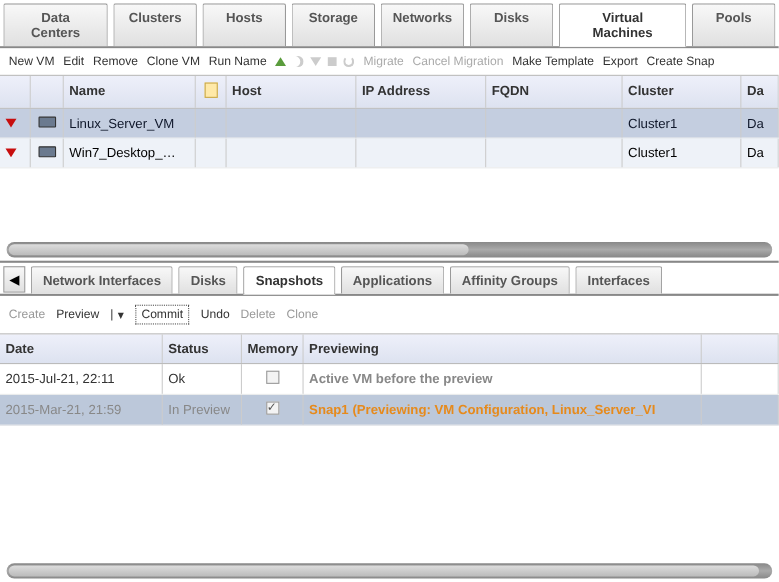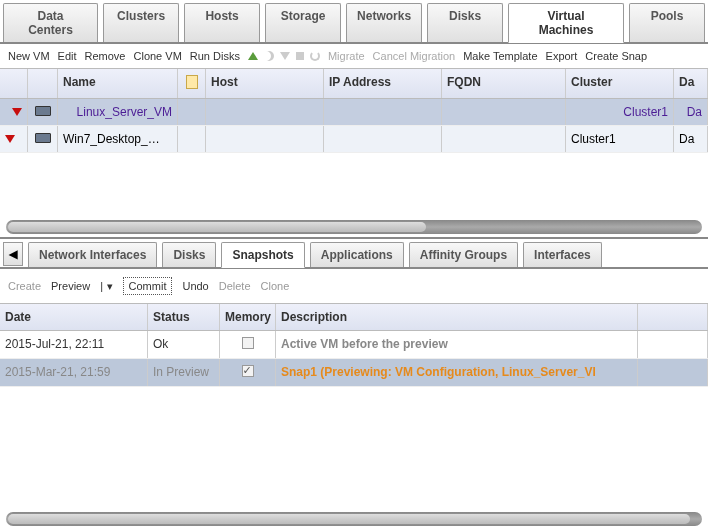--- a/index.html
+++ b/index.html
@@ -25,21 +25,21 @@
 .col-expand { width: 28px; flex: none; }
 .col-icon { width: 30px; flex: none; text-align: center; }
 .col-name { width: 120px; flex: none; }
 .col-doc { width: 28px; flex: none; text-align: center; }
 .col-host { width: 118px; flex: none; }
 .col-ip { width: 118px; flex: none; }
 .col-fqdn { width: 124px; flex: none; }
 .col-cluster { width: 108px; flex: none; }
 .col-dc { flex: 1; }
 .vm-row { display: flex; border-bottom: 1px solid #eee; }
-.vm-row.sel { background: #c4cee0; color: #4c1d95; text-align: right; }
+.vm-row.sel { background: #c4cee0; color: #0f172a; }
 .vm-row.alt { background: #eef2f8; }
 .tri-red { display: inline-block; width: 0; height: 0; border-left: 5px solid transparent; border-right: 5px solid transparent; border-top: 8px solid #c70e0e; }
 .vmicon { display: inline-block; width: 16px; height: 10px; background: #6b7a8f; border: 1px solid #333; border-radius: 1px; }
 .doc-icon { display: inline-block; width: 12px; height: 14px; background: #ffe9a8; border: 1px solid #c9a84a; position: relative; }
 
 .vm-body { height: 118px; }
 .hscroll { height: 14px; background: linear-gradient(#888, #aaa, #888); border-radius: 7px; margin: 3px 6px; position: relative; }
 .hscroll::after { content: ''; position: absolute; left: 2px; top: 2px; width: 60%; height: 10px; background: linear-gradient(#ddd, #bbb); border-radius: 5px; }
 
 .sub-panel { border-top: 2px solid #888; }
@@ -85,21 +85,21 @@
   <div class="main-tab">Disks</div>
   <div class="main-tab active">Virtual Machines</div>
   <div class="main-tab">Pools</div>
 </div>
 
 <div class="toolbar">
   <span class="tbtn">New VM</span>
   <span class="tbtn">Edit</span>
   <span class="tbtn">Remove</span>
   <span class="tbtn">Clone VM</span>
-  <span class="tbtn">Run Disks</span>
+  <span class="tbtn">Run Name</span>
   <div class="arrow-icons">
     <span class="icon-tri-up"></span>
     <span class="icon-moon"></span>
     <span class="icon-tri-down"></span>
     <span class="icon-stop"></span>
     <span class="icon-reboot"></span>
   </div>
   <span class="tbtn disabled">Migrate</span>
   <span class="tbtn disabled">Cancel Migration</span>
   <span class="tbtn">Make Template</span>
@@ -167,21 +167,21 @@
     <span class="sbtn commit">Commit</span>
     <span class="sbtn enabled">Undo</span>
     <span class="sbtn">Delete</span>
     <span class="sbtn">Clone</span>
   </div>
 
   <div class="snap-head">
     <div class="scell sc-date">Date</div>
     <div class="scell sc-status">Status</div>
     <div class="scell sc-mem">Memory</div>
-    <div class="scell sc-desc">Description</div>
+    <div class="scell sc-desc">Previewing</div>
     <div class="scell sc-end"></div>
   </div>
   <div class="snap-row r1">
     <div class="scell sc-date">2015-Jul-21, 22:11</div>
     <div class="scell sc-status">Ok</div>
     <div class="scell sc-mem"><span class="chk"></span></div>
     <div class="scell sc-desc"><span>Active VM before the preview</span></div>
     <div class="scell sc-end"></div>
   </div>
   <div class="snap-row sel">

